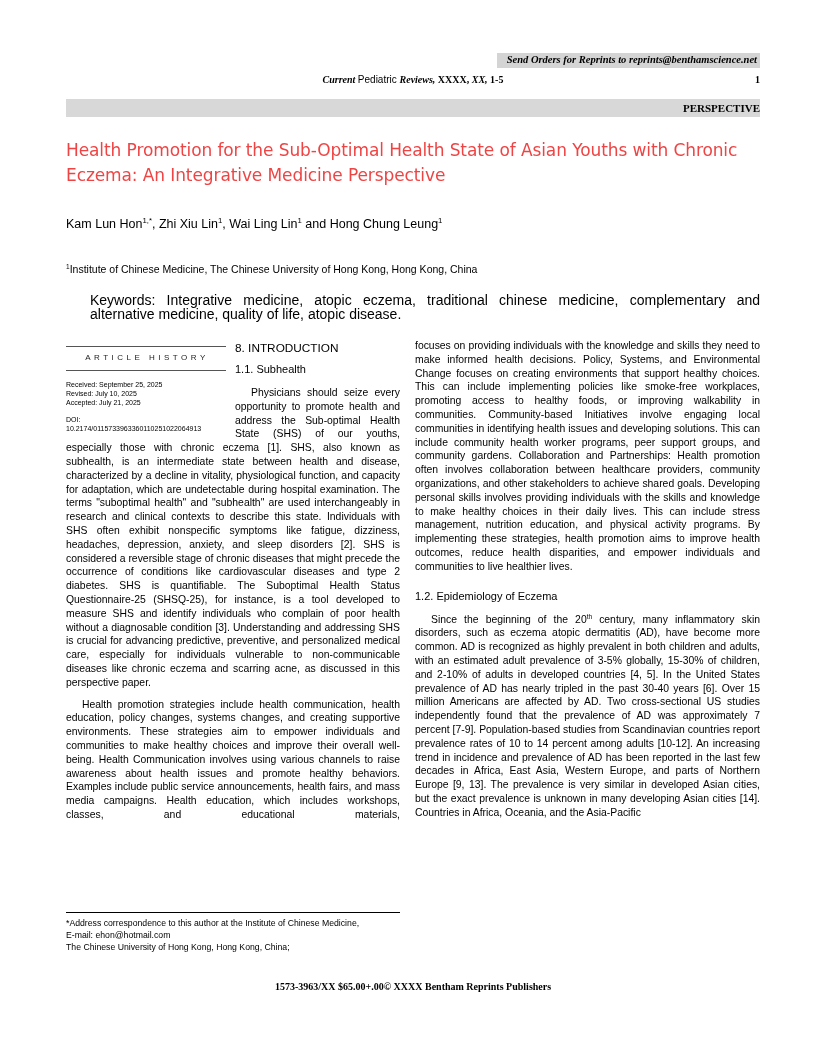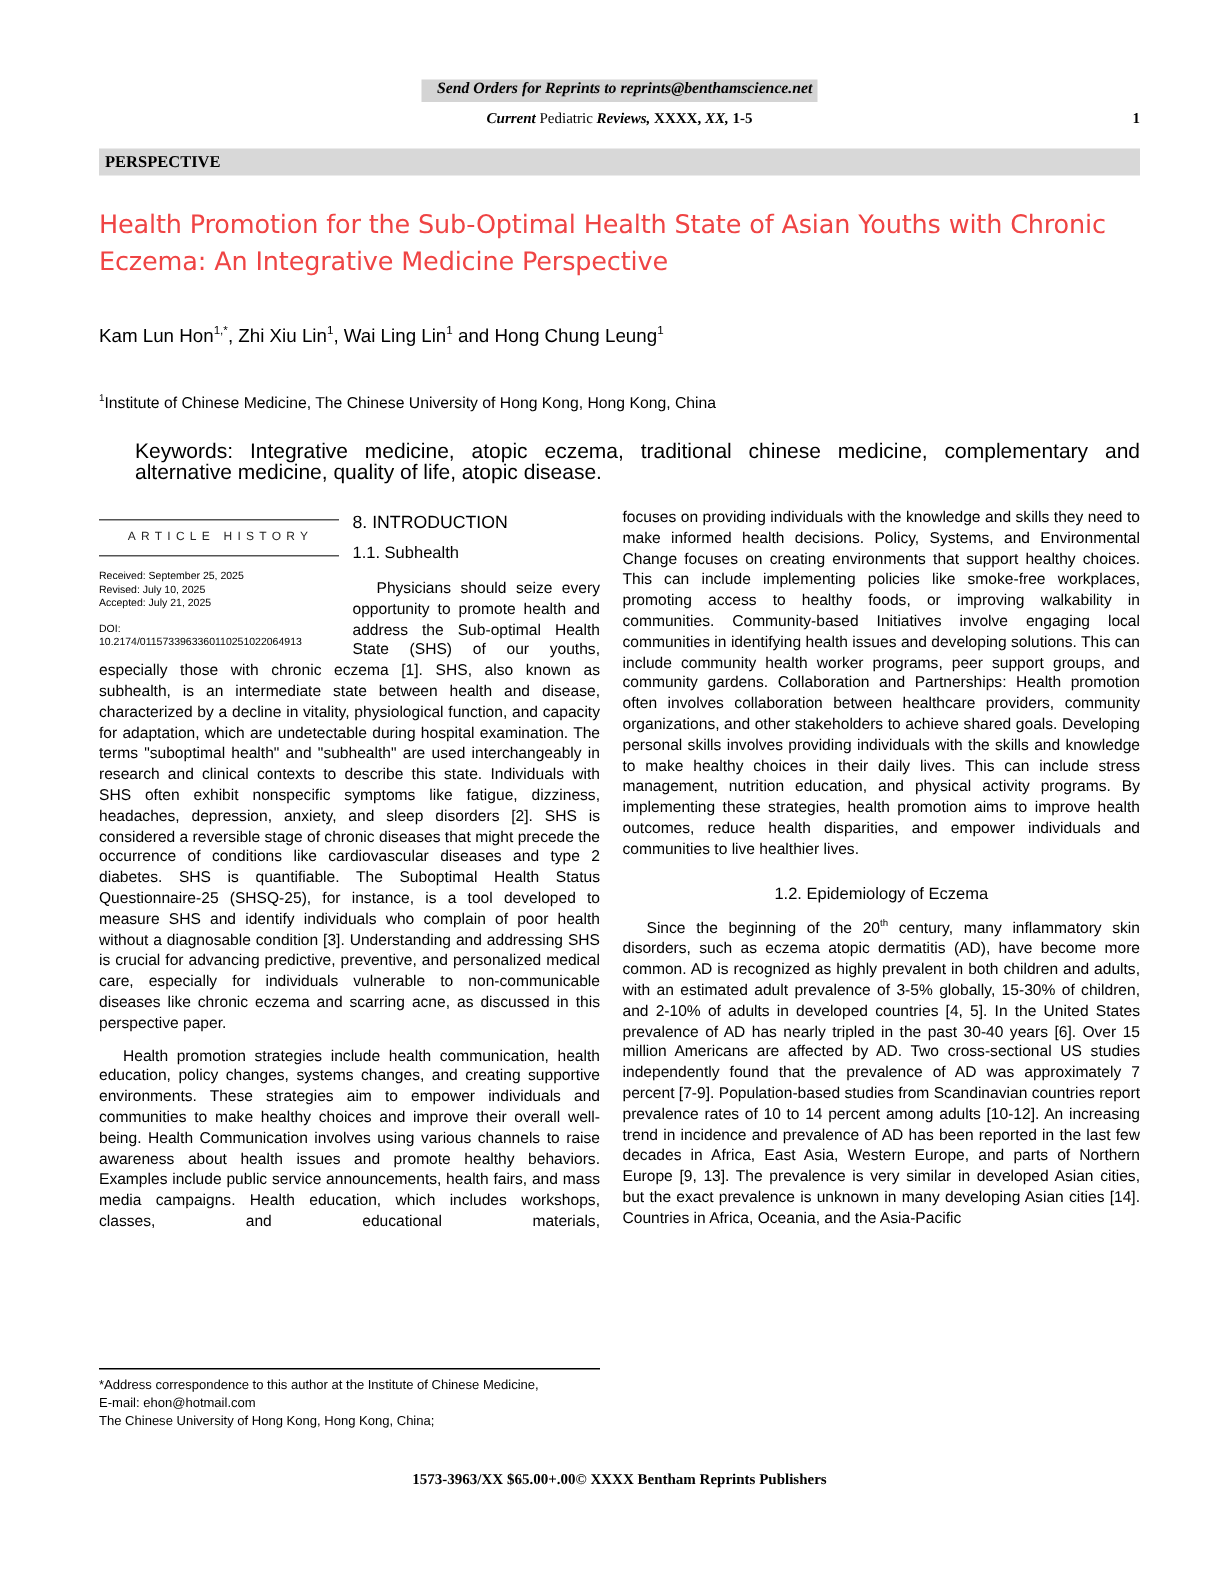--- a/index.html
+++ b/index.html
@@ -1,33 +1,33 @@
 <!DOCTYPE html>
 <html><head>
 <meta charset="utf-8">
 <style>
   * { margin: 0; padding: 0; box-sizing: border-box; }
   html, body { width: 816px; height: 1056px; background: #ffffff; overflow: hidden; }
   body { font-family: "Liberation Sans", sans-serif; color: #000; }
   .page { padding: 49px 56px 0 66px; width: 816px; height: 1056px; }
 
   
-  .reprint-row { text-align: center; }
+  .reprint-row { text-align: right; }
   .reprint {
     display: inline-block; background: #d4d4d4;
     font-family: "Liberation Serif", serif; font-weight: bold; font-style: italic;
     font-size: 10.5px; line-height: 14px; padding: 0 3px 1px 10px;
   }
   .journal-row { position: relative; margin-top: 5px; text-align: center;
     font-family: "Liberation Serif", serif; font-size: 10px; line-height: 13px; }
-  .journal-row .sans { font-family: Liberation Serif, serif; }
+  .journal-row .sans { font-family: Liberation Sans, sans-serif; }
   .pgnum { position: absolute; right: 0; top: 0; font-weight: bold; }
   .type-bar { margin-top: 13px; background: #d8d8d8; height: 18px;
     font-family: "Liberation Serif", serif; font-weight: bold; font-size: 11px;
-    line-height: 18px; padding-left: 4px; }
+    line-height: 18px; padding-left: 4px; text-align: right; }
 
   
   h1 { margin-top: 21px; font-family: "DejaVu Sans", sans-serif; font-weight: normal;
     font-size: 17px; line-height: 25px; letter-spacing: -0.1px; color: #ef4444; }
   .authors { margin-top: 29px; font-size: 12.5px; line-height: 15px; }
   sup, .sup { font-size: 0.62em; vertical-align: super; line-height: 0; }
   .affiliation { margin-top: 31px; font-size: 10.5px; line-height: 13px; }
   .keywords { margin-top: 17px; font-size: 14px; line-height: 14px; text-align: justify; margin-left: 24px; }
 
   
@@ -36,21 +36,21 @@
   .col-left { width: 334px; position: relative; }
   .col-right { width: 345px; }
   p.indent { text-indent: 16px; }
   p.cont { text-align-last: justify; }
   p + p { margin-top: 8px; }
 
   h2 { font-family: "Liberation Sans", sans-serif; font-weight: normal;
     font-size: 11.8px; line-height: 14px; margin: 2px 0 8px 0; text-align: left; }
   h3 { font-family: "Liberation Sans", sans-serif; font-weight: normal;
     font-size: 11px; line-height: 13px; margin: 0 0 10px 0; text-align: left; }
-  h3.h3b { margin: 16px 0 10px 0; text-align: center; }
+  h3.h3b { margin: 16px 0 10px 0; }
 
   
   .article-history { float: left; width: 160px; margin: 7px 9px 6px 0; }
   .ah-rule { border-top: 1px solid #555; height: 0; }
   .ah-title { text-align: center; font-size: 8px; letter-spacing: 3.5px;
     padding: 4px 0 5px 2px; color: #222; }
   .ah-dates { margin-top: 9px; font-size: 7px; line-height: 9.3px; text-align: left; }
   .ah-doi { margin-top: 7px; font-size: 7px; line-height: 9.3px; text-align: left;
     word-break: break-all; }
 

